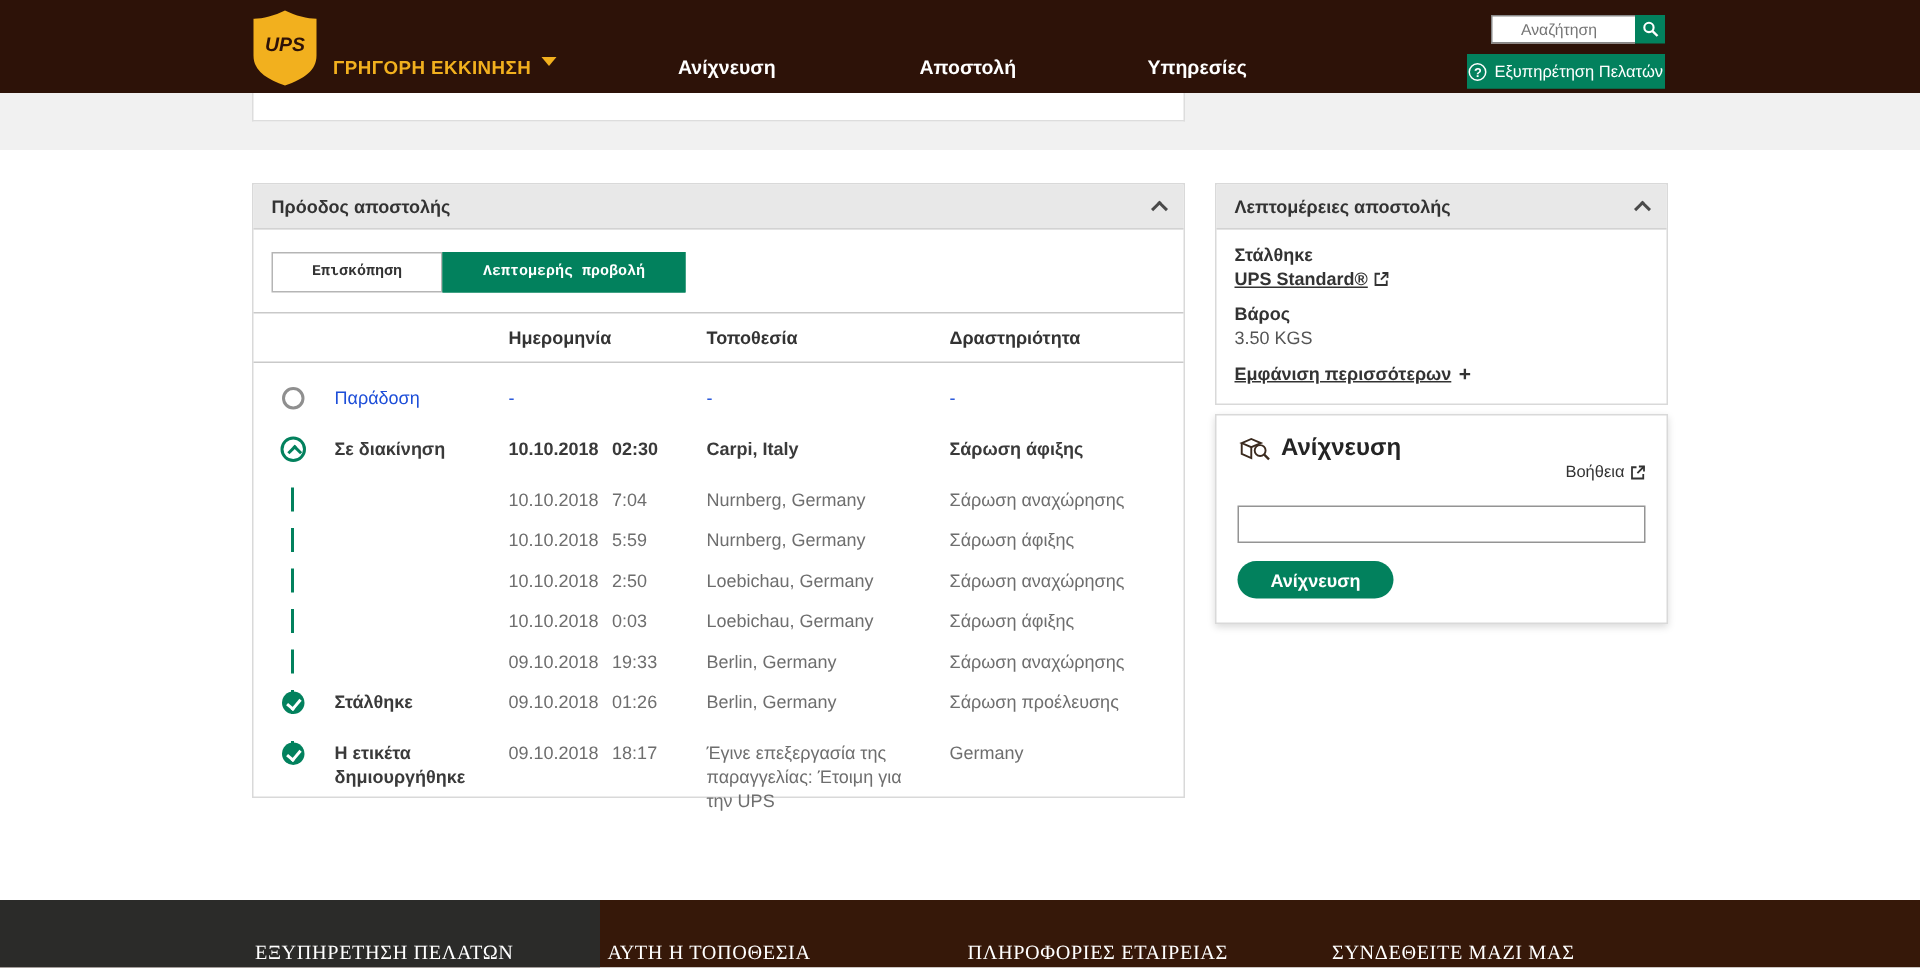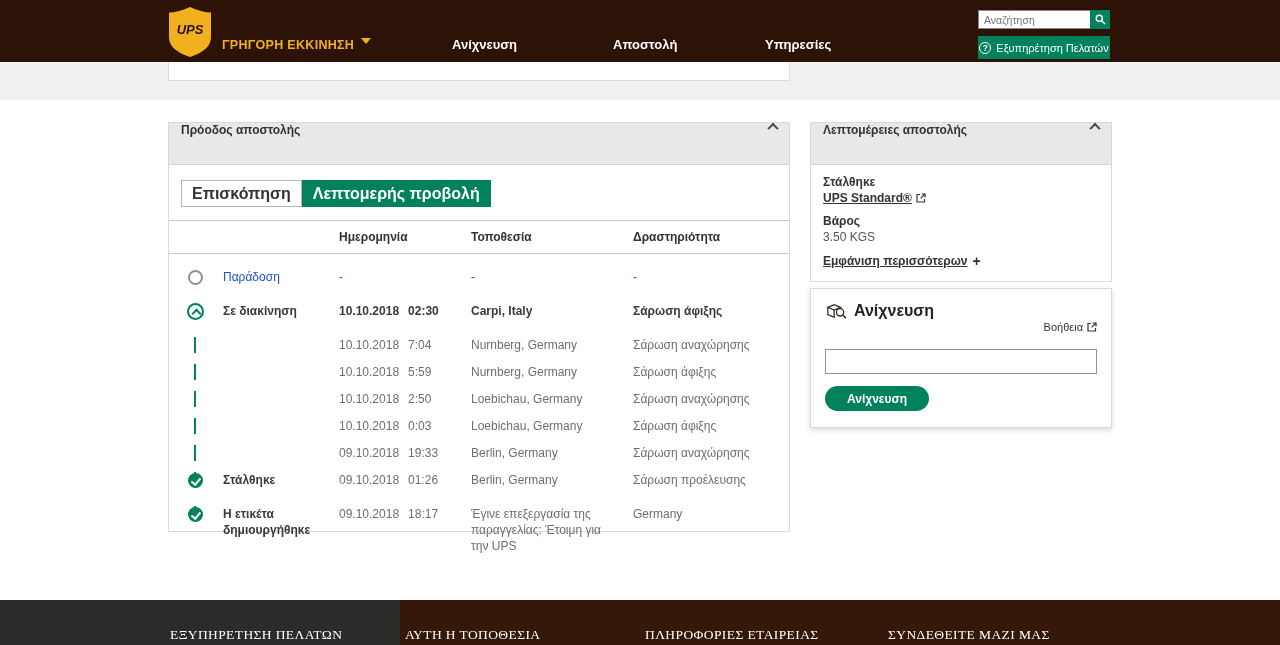--- a/index.html
+++ b/index.html
@@ -9,48 +9,48 @@
   
   .header { position:relative; height:62px; background:#2d1208; }
   .logo { position:absolute; left:168px; top:6px; width:44px; height:52px; cursor:pointer; }
   .quick-start { position:absolute; left:222px; bottom:10px; color:#F2B01E; font-size:12.5px;
     font-weight:bold; letter-spacing:.3px; cursor:pointer; display:flex; align-items:flex-start; gap:7px; }
   .caret-down { width:0; height:0; border-left:5px solid transparent; border-right:5px solid transparent;
     border-top:6px solid #F2B01E; display:inline-block; }
   .nav-link { position:absolute; bottom:10px; color:#fff; font-size:13px; font-weight:bold; cursor:pointer; }
   .nav-1 { left:452px; } .nav-2 { left:613px; } .nav-3 { left:765px; }
   .search-wrap { position:absolute; right:170px; top:10px; display:flex; }
-  .search-input { width:112px; height:19px; border:1px solid #888; border-right:none; font-size:10.5px;
-    padding:0 5px; color:#333; outline:none; }
+  .search-input { width:96px; height:19px; border:1px solid #888; border-right:none; font-size:10.5px;
+    padding:0 19px; color:#333; outline:none; }
   .search-btn { width:20px; height:19px; background:#02815D; border:none; cursor:pointer;
     display:flex; align-items:center; justify-content:center; }
   .cs-btn { position:absolute; right:170px; top:36px; width:132px; height:23px; background:#02815D;
     border:1px solid #02815D; color:#fff; font-size:11px; display:flex; align-items:center;
     justify-content:center; gap:5px; cursor:pointer; font-family:"Liberation Sans",sans-serif; }
   .q-circle { width:12px; height:12px; border:1.2px solid #fff; border-radius:50%; font-size:8.5px;
     display:flex; align-items:center; justify-content:center; font-weight:bold; }
 
   
   .band { height:38px; background:#f1f1f1; }
   .remnant { margin-left:168px; width:622px; height:19px; background:#fff;
     border:1px solid #ddd; border-top:none; }
 
   
   .main { position:relative; height:500px; background:#fff; }
   .card { background:#fff; border:1px solid #d9d9d9; }
-  .card-head { height:42px; background:#e8e8e8; border-bottom:1px solid #d2d2d2; display:flex;
-    justify-content:space-between; padding:0 12px; }
+  .card-head { height:30px; background:#e8e8e8; border-bottom:1px solid #d2d2d2; display:flex;
+    align-items:center; justify-content:space-between; padding:0 12px; }
   .card-title { font-size:12px; font-weight:bold; color:#333; }
   .chev-up { width:8px; height:8px; border-top:2px solid #4a4a4a; border-right:2px solid #4a4a4a;
     transform:rotate(-45deg) translate(-1px,1px); cursor:pointer; }
 
   .progress-card { position:absolute; left:168px; top:22px; width:622px; height:410px; }
   .tabs { display:flex; margin:15px 12px 13px 12px; }
-  .tab { height:27px; display:inline-flex; align-items:center; padding:0 10px; font-size:16px;
-    font-weight:bold; cursor:pointer; }
+  .tab { height:27px; display:inline-flex; align-items:center; padding:0 26px; font-size:10px;
+    font-weight:bold; cursor:pointer;font-family:Liberation Mono, monospace; }
   .tab-overview { background:#fff; border:1px solid #b5b5b5; color:#333; }
   .tab-detail { background:#02815D; border:1px solid #02815D; color:#fff; }
 
   .grid-row { display:grid; grid-template-columns:54px 116px 132px 162px 1fr; font-size:12px; }
   .thead { border-top:1px solid #c9c9c9; border-bottom:1px solid #c9c9c9; padding:9px 0; }
   .thead .hcell { font-weight:bold; color:#333; }
   .tbody { padding-top:15px; }
   .row { color:#6e6e6e; line-height:16px; }
   .row .cell { padding-right:14px; }
   .r0,.r1,.r7 { padding-bottom:18px; } .r2,.r3,.r4,.r5,.r6 { padding-bottom:11px; } .r8 { padding-bottom:6px; }

